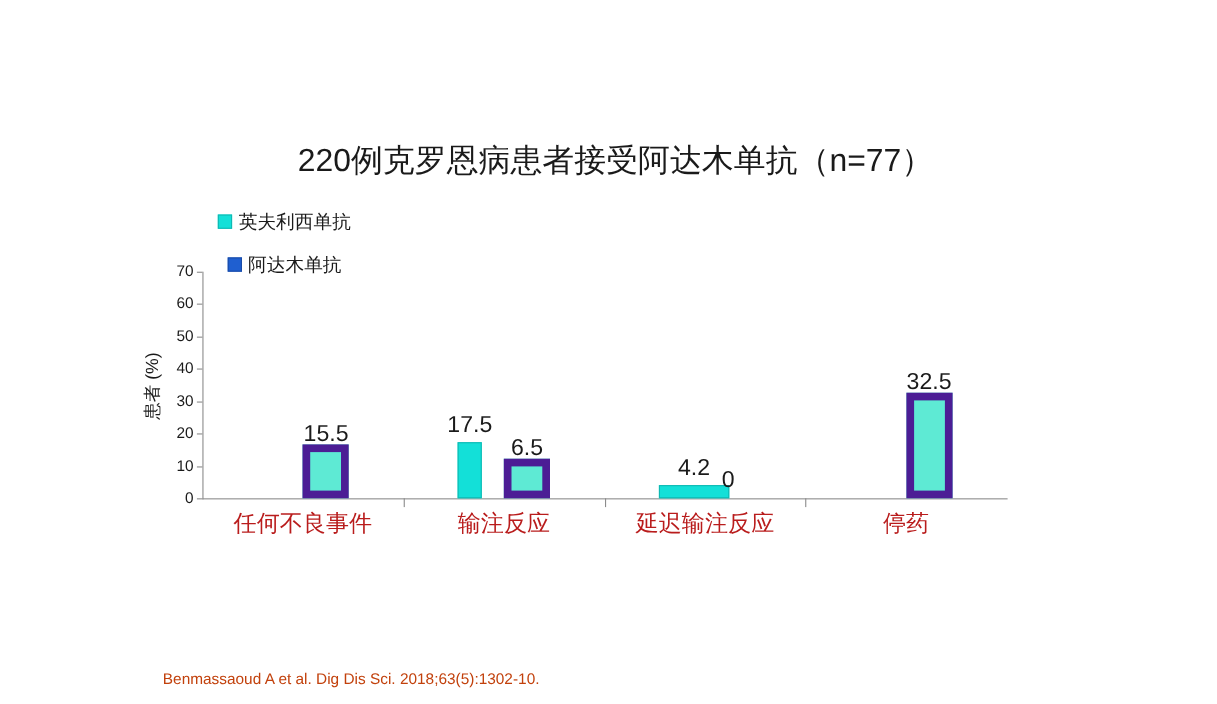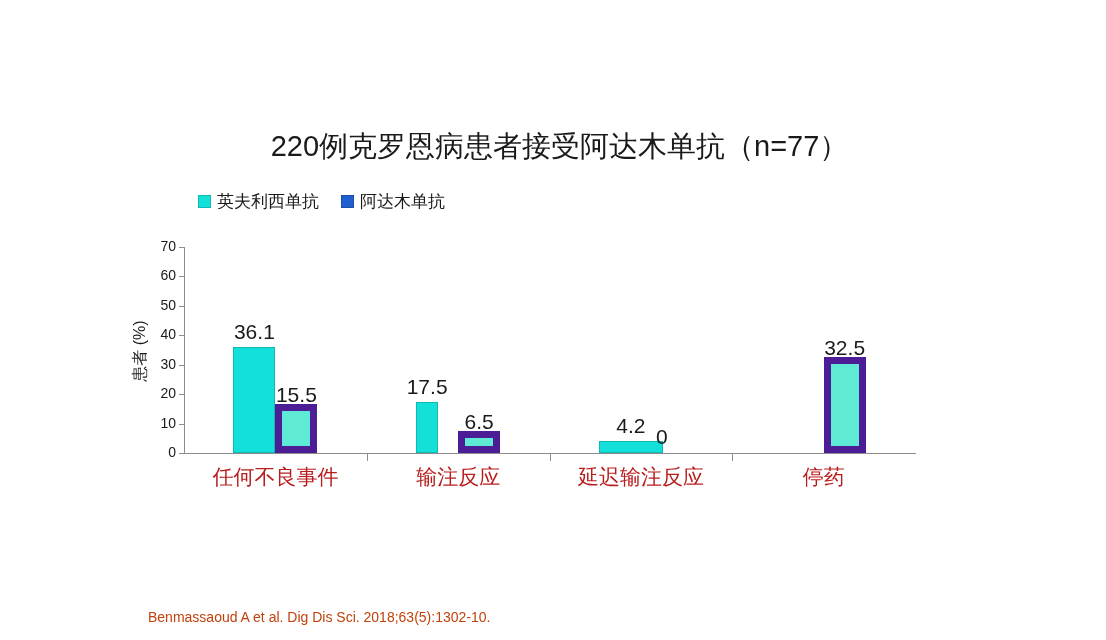--- a/index.html
+++ b/index.html
@@ -35,20 +35,21 @@
   }
 
   
   #chart-legend {
     position: absolute;
     left: 198px;
     top: 193px;
     display: flex;
     align-items: center;
     gap: 22px;
+    flex-direction: column;
   }
   .legend-item {
     display: flex;
     align-items: center;
     gap: 6px;
   }
   .legend-swatch {
     width: 13px;
     height: 13px;
     display: block;
@@ -239,31 +240,28 @@
       <div class="y-tick-label">50</div>
     </div>
     <div class="y-tick-wrap" style="top: 29.4286px;">
       <div class="y-tick"></div>
       <div class="y-tick-label">60</div>
     </div>
     <div class="y-tick-wrap" style="top: 0px;">
       <div class="y-tick"></div>
       <div class="y-tick-label">70</div>
     </div>
-    <div class="bar series-0" style="left: 49.375px; width: 42px; height: 106.237px;">
-      <span class="bar-value">36.1</span>
-    </div>
     <div class="bar series-1" style="left: 91.375px; width: 42px; height: 49px;">
       <span class="bar-value">15.5</span>
     </div>
     <div class="x-sep" style="left: 182.75px;"></div>
     <div class="bar series-0" style="left: 232.125px; width: 22px; height: 51.5px;">
       <span class="bar-value">17.5</span>
     </div>
-    <div class="bar series-1" style="left: 274.125px; width: 42px; height: 22px;">
+    <div class="bar series-1" style="left: 274.125px; width: 42px; height: 36px;">
       <span class="bar-value">6.5</span>
     </div>
     <div class="x-sep" style="left: 365.5px;"></div>
     <div class="bar series-0" style="left: 414.875px; width: 64px; height: 12.36px; padding-left: 36px;">
       <span class="bar-value">4.2</span>
     </div>
     <div class="bar series-1" style="left: 456.875px; width: 42px; height: 0px; border: none; background: transparent;">
       <span class="bar-value">0</span>
     </div>
     <div class="x-sep" style="left: 548.25px;"></div>

